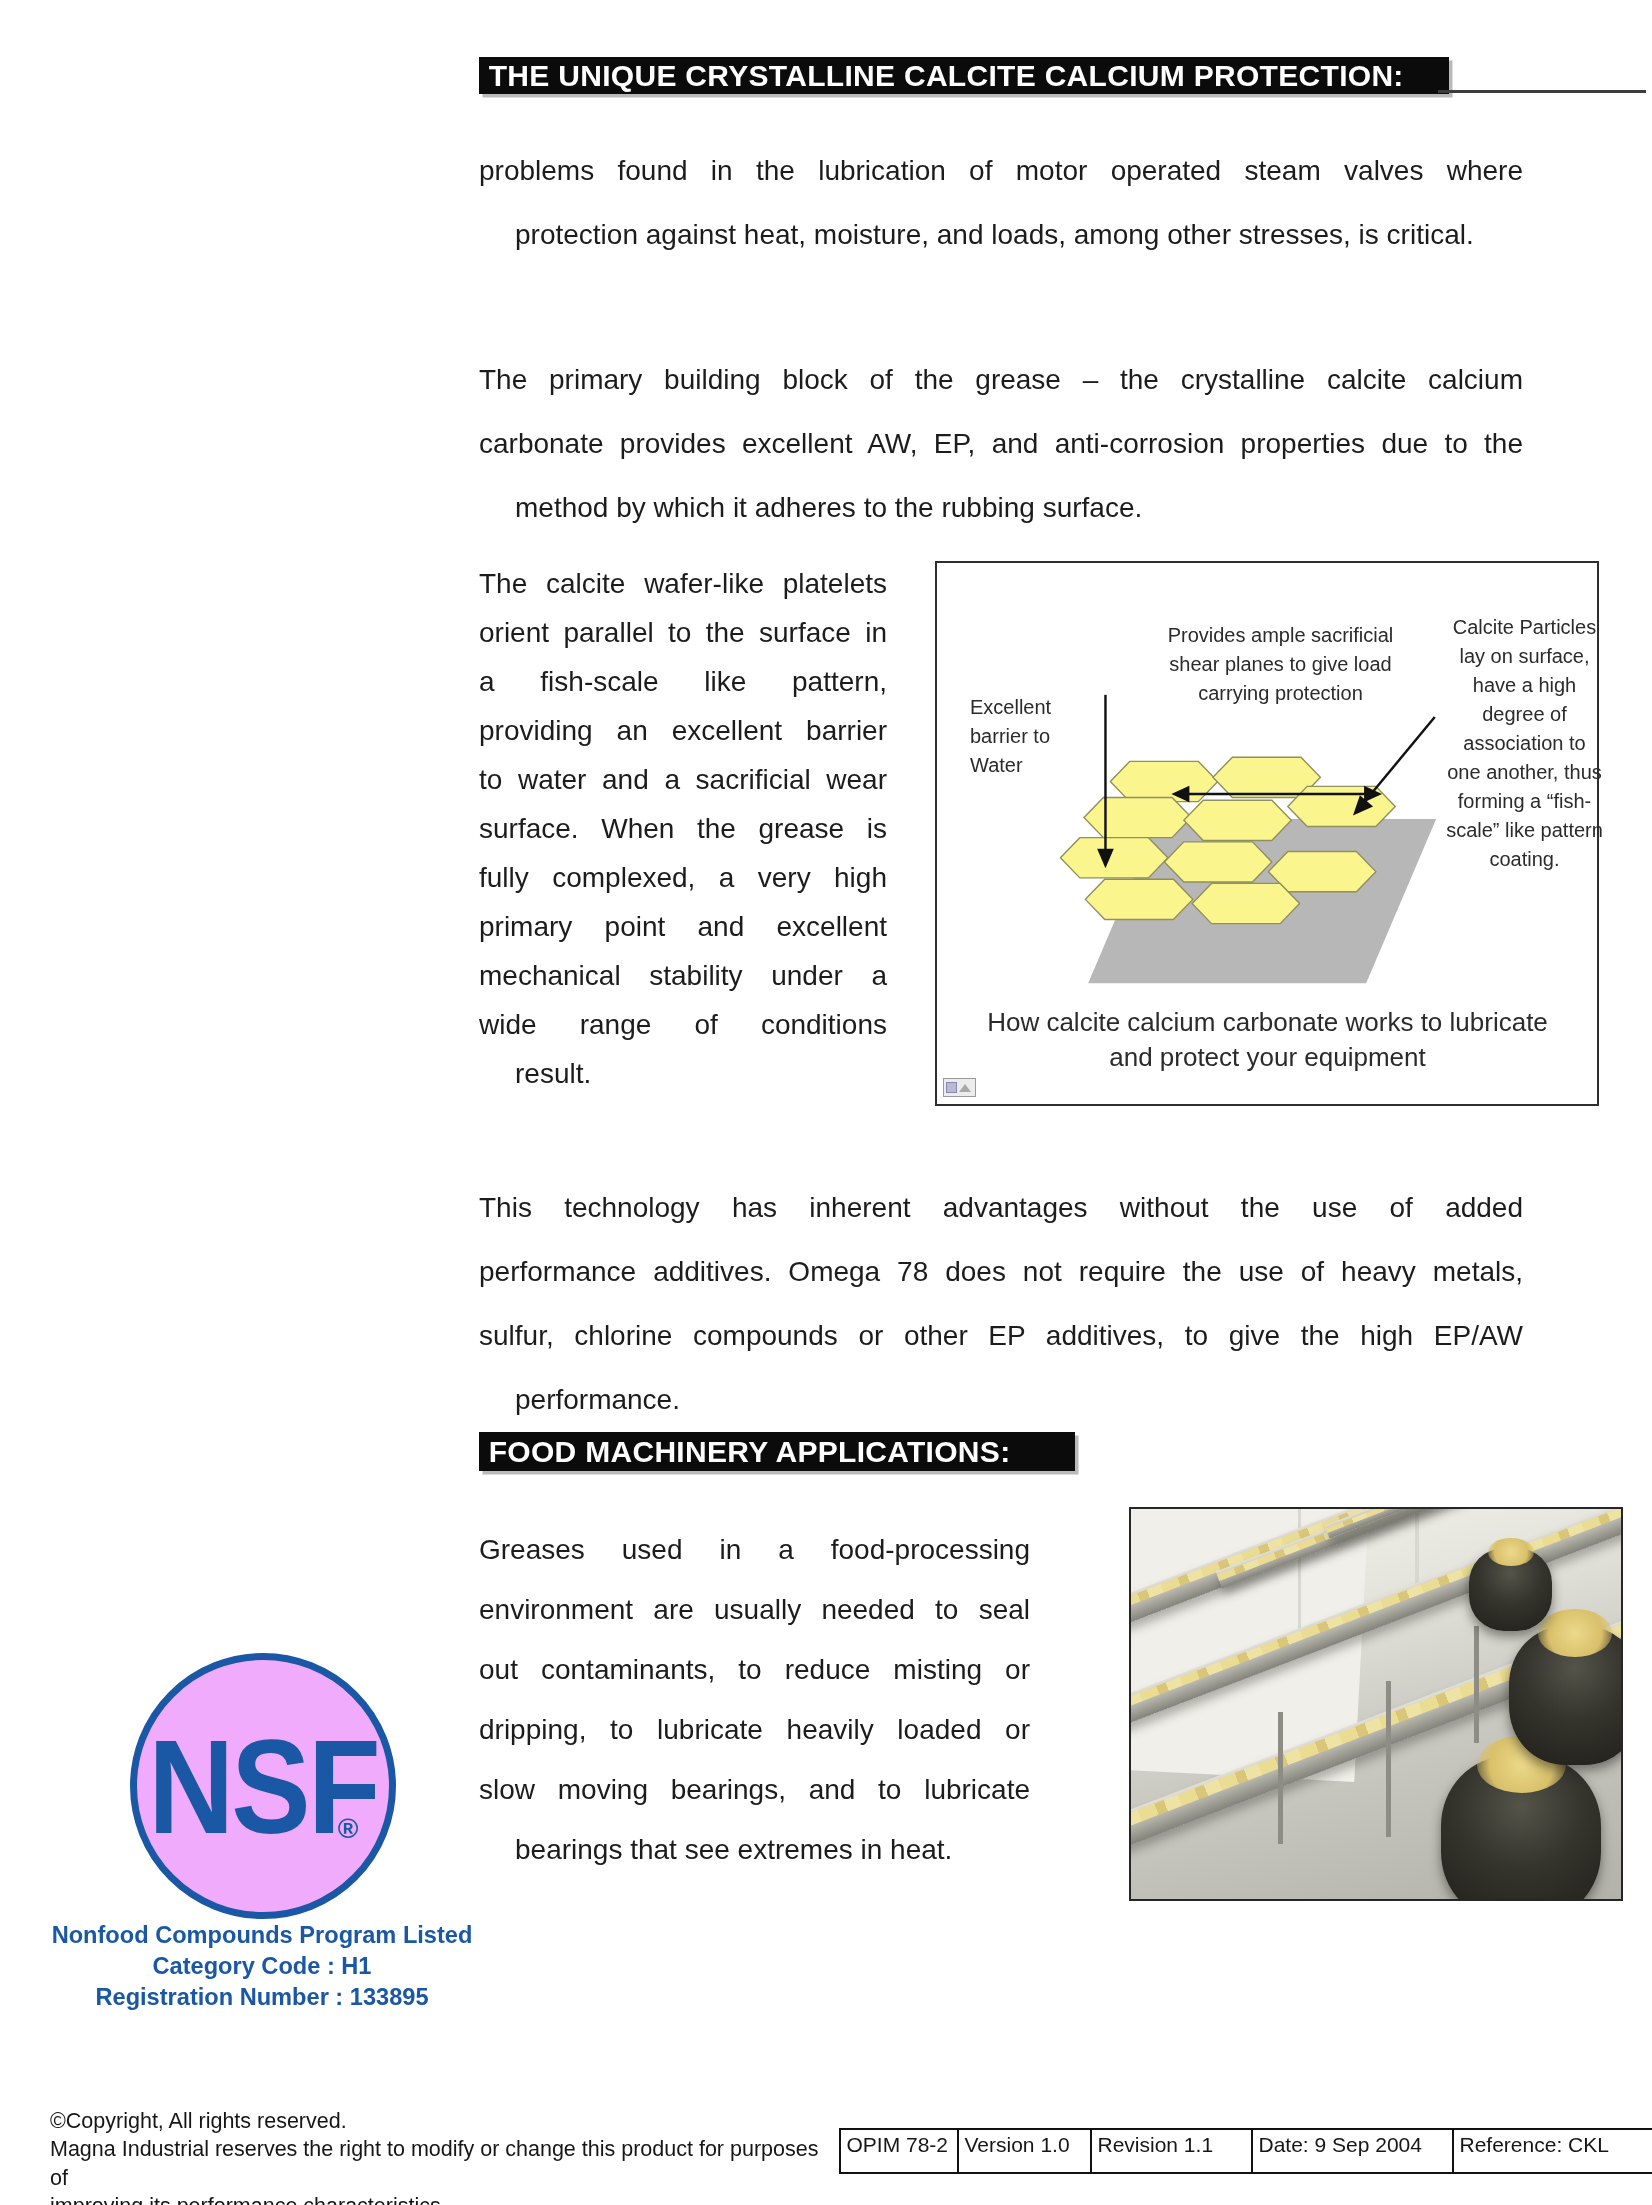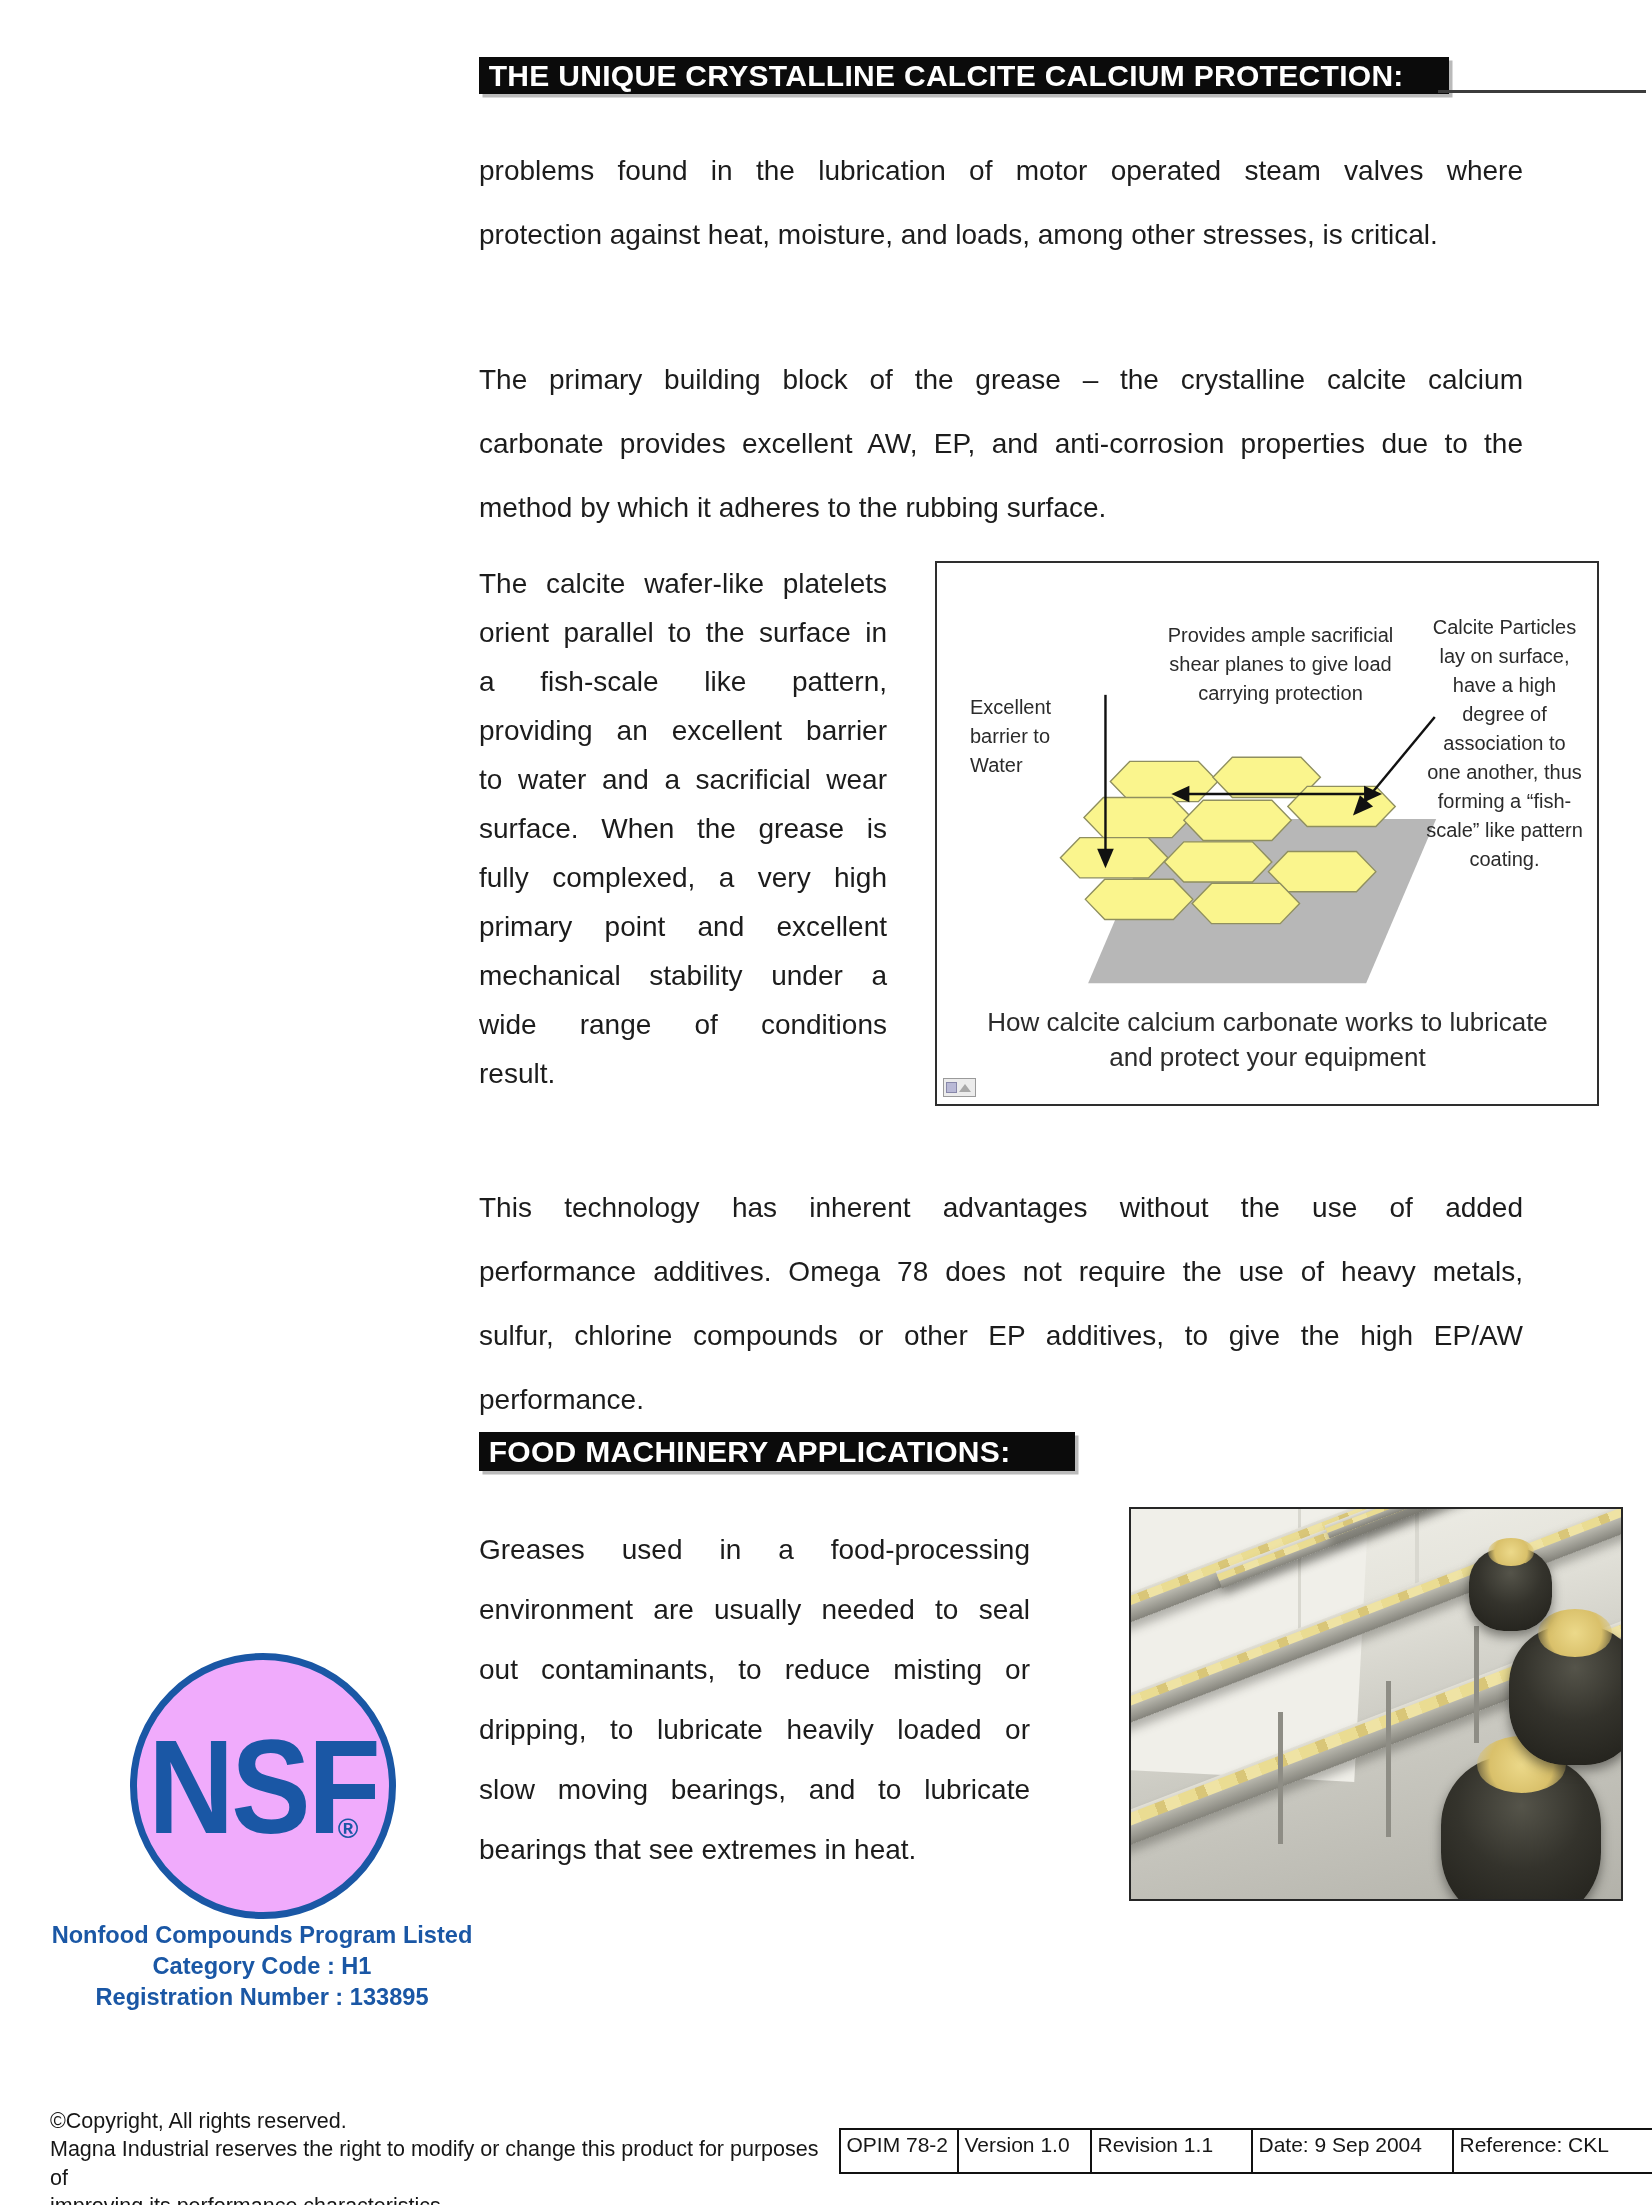--- a/index.html
+++ b/index.html
@@ -21,21 +21,21 @@
   .hdrbar{
     background:var(--bar-black);color:#fff;font-weight:bold;font-size:30px;
     line-height:37px;padding-left:9.7px;letter-spacing:0.3px;
     box-shadow:3.5px 3.5px 0 rgba(130,130,130,.55);
     white-space:nowrap;overflow:hidden;
   }
   .hdr-rule{background:#3c3c3c;height:2.8px;}
   
   .jpara{font-size:28px;color:var(--text-black);}
   .jpara .line{text-align:justify;text-align-last:justify;white-space:normal;}
-  .jpara .line.last{text-align-last:left;}
+  .jpara .line.last{text-align-last:left;margin-left:36px;}
   .p-wide .line{line-height:64px;}
   .p-col .line{line-height:49px;}
   .p-food .line{line-height:60px;}
   
   .diagram{
     border:2.1px solid #2e2e2e;background:#fff;
   }
   .diagram .lbl{font-size:20px;line-height:29px;color:#2b2b2b;}
   .diagram .caption{font-size:26px;line-height:35px;color:#2b2b2b;text-align:center;}
   .diagram svg .hex{fill:var(--platelet-yellow);stroke:var(--platelet-stroke);stroke-width:2;}
@@ -145,21 +145,21 @@
         <polygon class="ahead" points="642,333 616,321 616,345"></polygon>
       </g>
 
       <g>
         <line class="arrow" x1="718" y1="222" x2="612" y2="350"></line>
         <polygon class="ahead" points="600,364 610,335 629,351"></polygon>
       </g>
     </svg>
     <div class="abs lbl" style="left:33px;top:130px;width:110px;text-align:left;">Excellent barrier to Water</div>
     <div class="abs lbl" style="left:205px;top:58px;width:277px;text-align:center;">Provides ample sacrificial shear planes to give load carrying protection</div>
-    <div class="abs lbl" style="left:487px;top:50px;width:161px;text-align:center;">Calcite Particles lay on surface, have a high degree of association to one another, thus forming a “fish-scale” like pattern coating.</div>
+    <div class="abs lbl" style="left:507px;top:50px;width:161px;text-align:center;">Calcite Particles lay on surface, have a high degree of association to one another, thus forming a “fish-scale” like pattern coating.</div>
     <div class="abs caption" style="left:46px;top:442px;width:569px;">How calcite calcium carbonate works to lubricate and protect your equipment</div>
     <div class="abs obj-icon" style="left:5.5px;top:515px;">
       <span class="g1"></span>
       <span class="g2"></span>
     </div>
   </div>
 
   <div class="abs jpara p-wide" style="left:479px;top:1176px;width:1044px;">
       <div class="line">This technology has inherent advantages without the use of added</div>
       <div class="line">performance additives.  Omega 78 does not require the use of heavy metals,</div>

